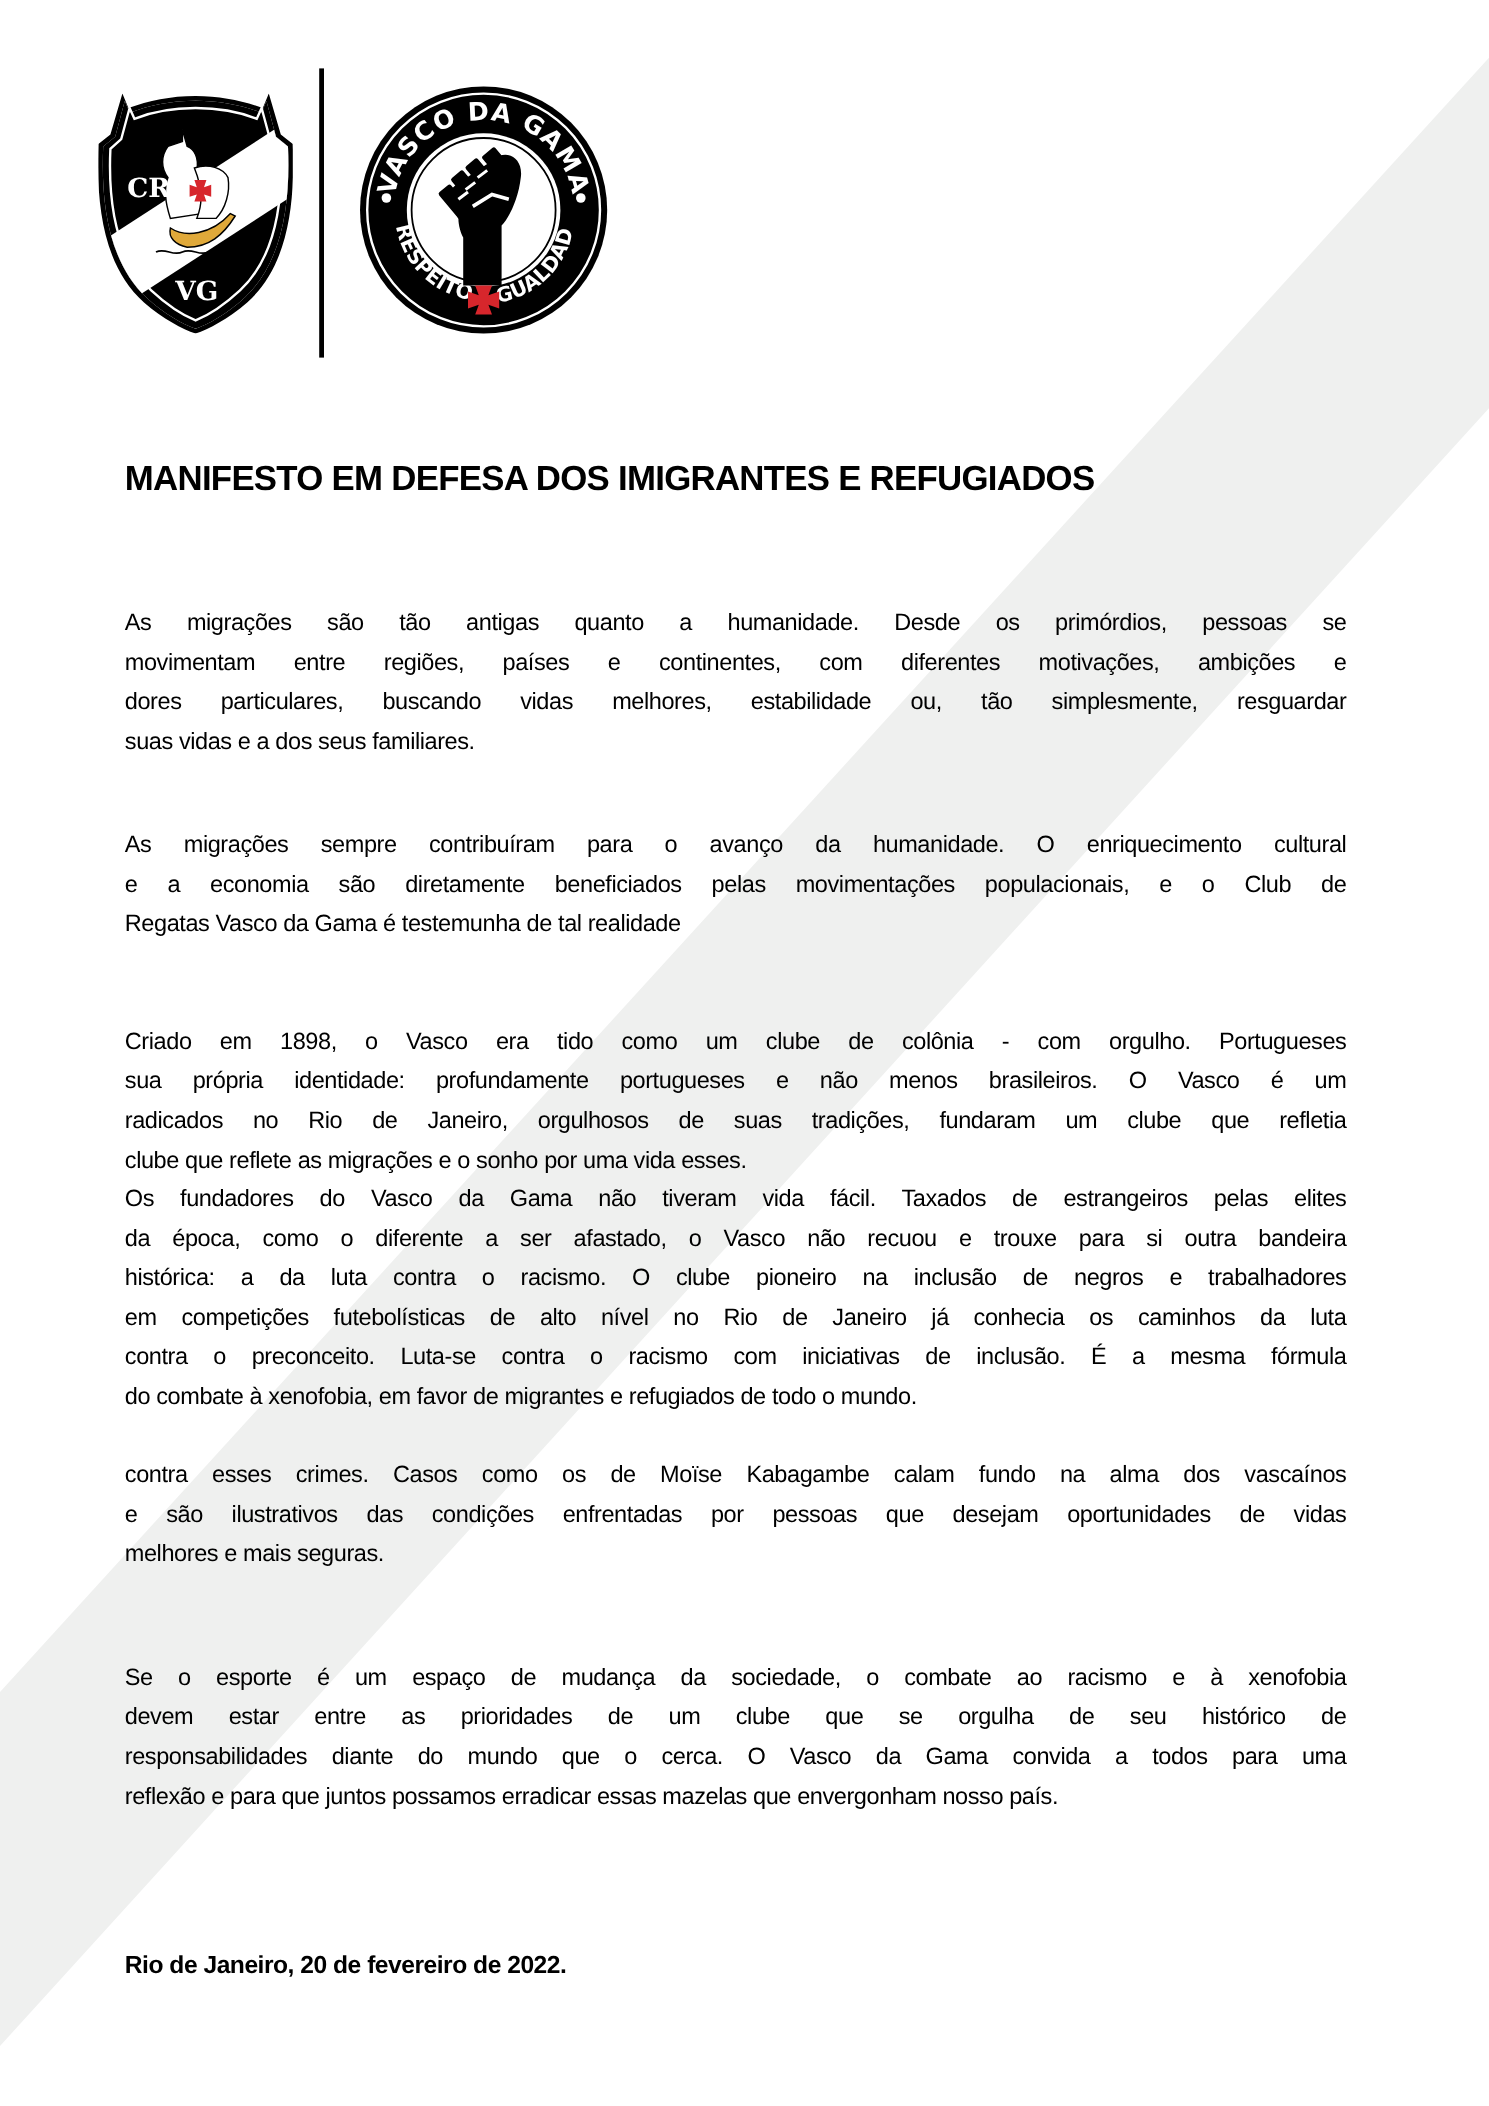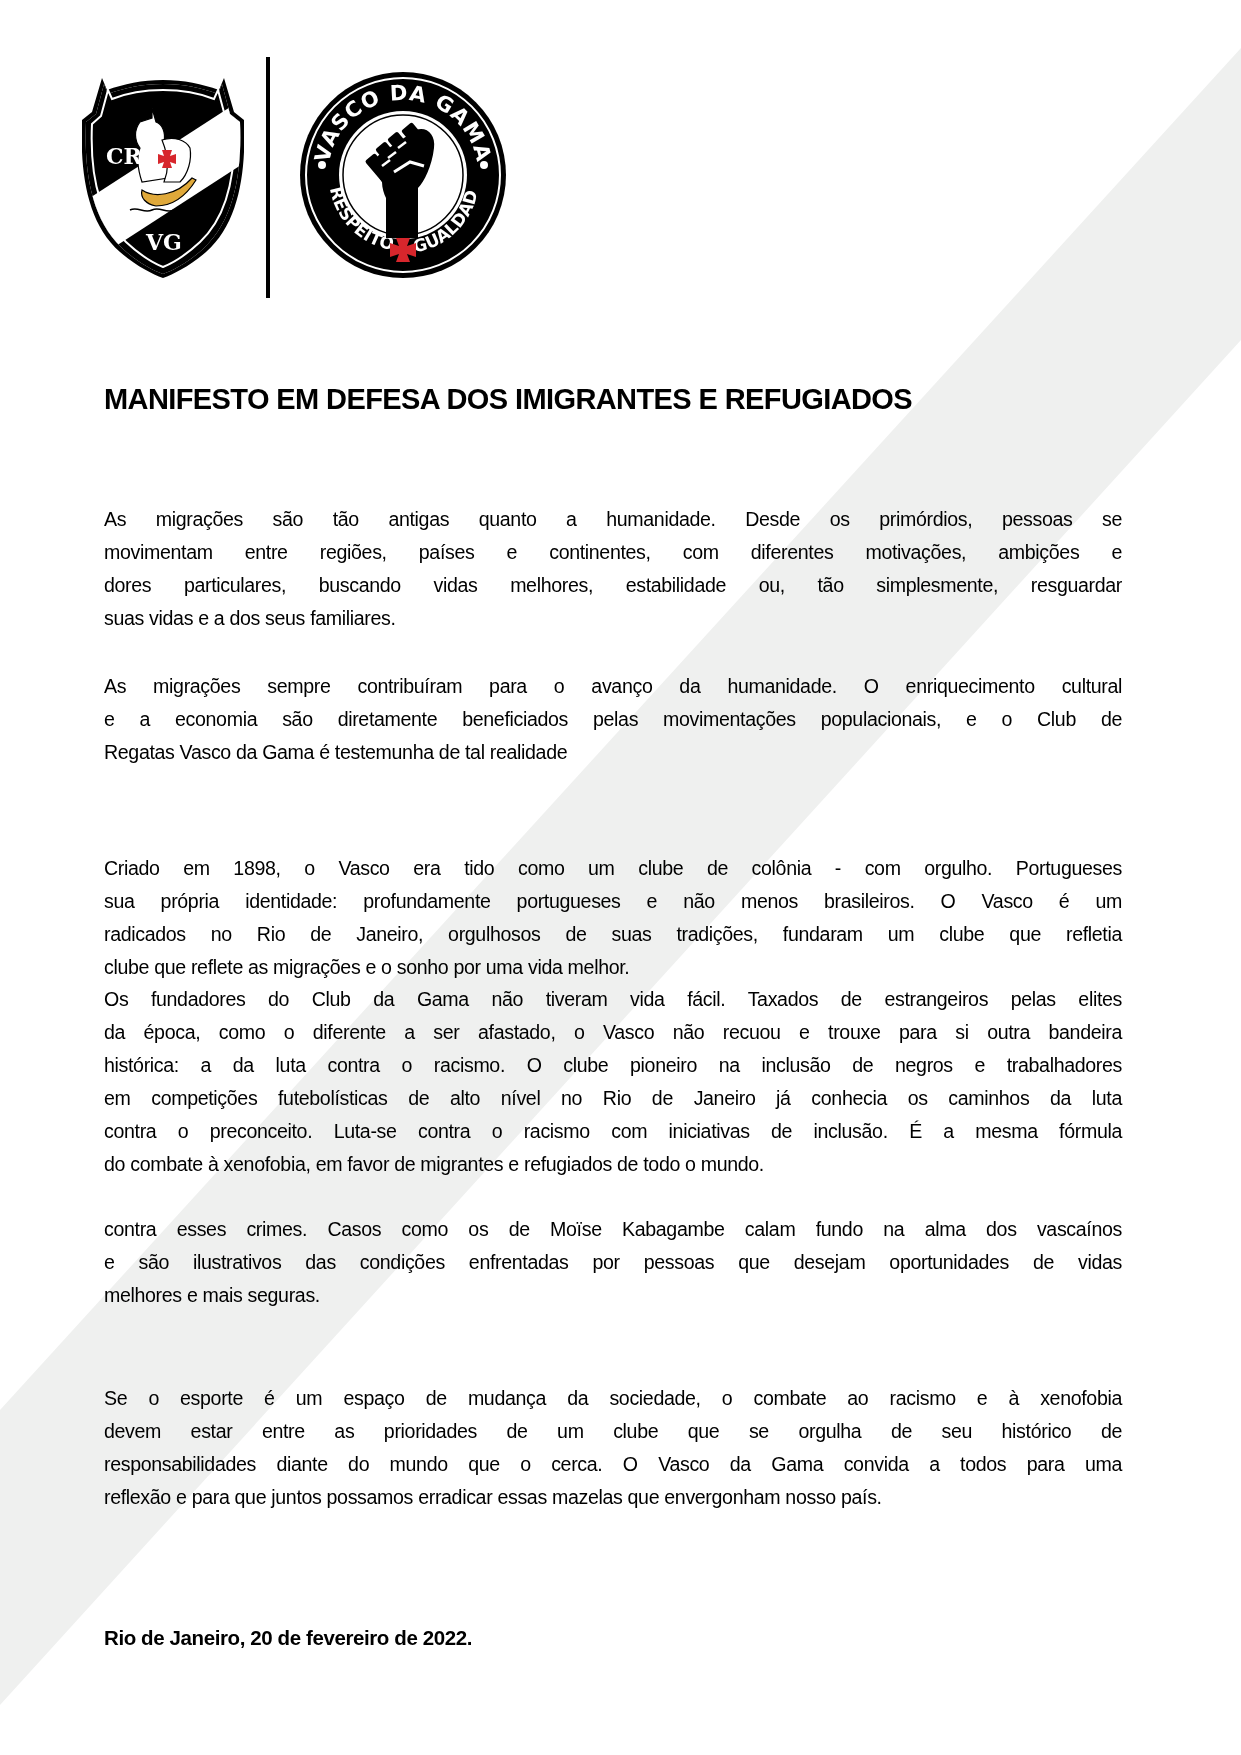--- a/index.html
+++ b/index.html
@@ -105,33 +105,33 @@
 
 <h1 class="title">MANIFESTO EM DEFESA DOS IMIGRANTES E REFUGIADOS</h1>
 
 <div id="paragraphs">
     <div class="para" style="top: 503px;">
       <span class="line">As migrações são tão antigas quanto a humanidade. Desde os primórdios, pessoas se</span>
       <span class="line">movimentam entre regiões, países e continentes, com diferentes motivações, ambições e</span>
       <span class="line">dores particulares, buscando vidas melhores, estabilidade ou, tão simplesmente, resguardar</span>
       <span class="line last">suas vidas e a dos seus familiares.</span>
     </div>
-    <div class="para" style="top: 670px;">
+    <div class="para" style="top: 688px;">
       <span class="line">As migrações sempre contribuíram para o avanço da humanidade. O enriquecimento cultural</span>
       <span class="line">e a economia são diretamente beneficiados pelas movimentações populacionais, e o Club de</span>
       <span class="line last">Regatas Vasco da Gama é testemunha de tal realidade</span>
     </div>
     <div class="para" style="top: 852px;">
       <span class="line">Criado em 1898, o Vasco era tido como um clube de colônia - com orgulho. Portugueses</span>
       <span class="line">sua própria identidade: profundamente portugueses e não menos brasileiros. O Vasco é um</span>
       <span class="line">radicados no Rio de Janeiro, orgulhosos de suas tradições, fundaram um clube que refletia</span>
-      <span class="line last">clube que reflete as migrações e o sonho por uma vida melhor.</span>
+      <span class="line last">clube que reflete as migrações e o sonho por uma vida esses.</span>
     </div>
     <div class="para" style="top: 983px;">
-      <span class="line">Os fundadores do Club da Gama não tiveram vida fácil. Taxados de estrangeiros pelas elites</span>
+      <span class="line">Os fundadores do Vasco da Gama não tiveram vida fácil. Taxados de estrangeiros pelas elites</span>
       <span class="line">da época, como o diferente a ser afastado, o Vasco não recuou e trouxe para si outra bandeira</span>
       <span class="line">histórica: a da luta contra o racismo. O clube pioneiro na inclusão de negros e trabalhadores</span>
       <span class="line">em competições futebolísticas de alto nível no Rio de Janeiro já conhecia os caminhos da luta</span>
       <span class="line">contra o preconceito. Luta-se contra o racismo com iniciativas de inclusão. É a mesma fórmula</span>
       <span class="line last">do combate à xenofobia, em favor de migrantes e refugiados de todo o mundo.</span>
     </div>
     <div class="para" style="top: 1213px;">
       <span class="line">contra esses crimes. Casos como os de Moïse Kabagambe calam fundo na alma dos vascaínos</span>
       <span class="line">e são ilustrativos das condições enfrentadas por pessoas que desejam oportunidades de vidas</span>
       <span class="line last">melhores e mais seguras.</span>

